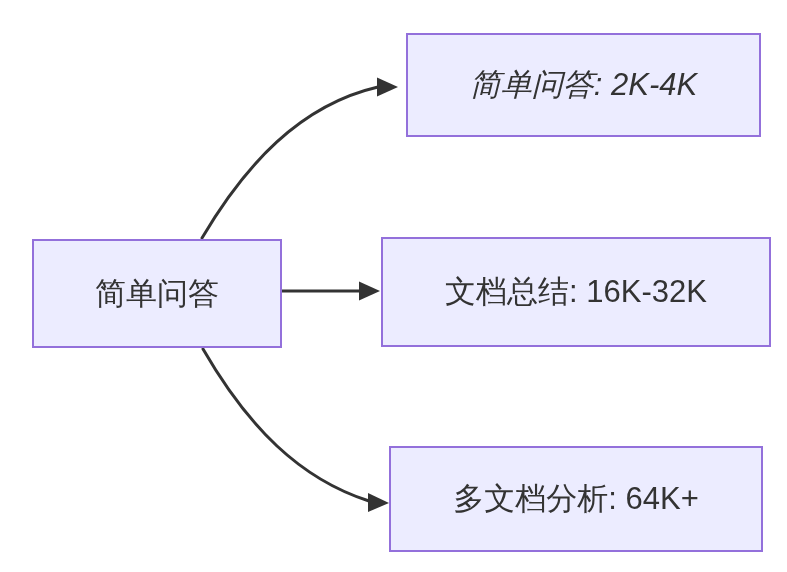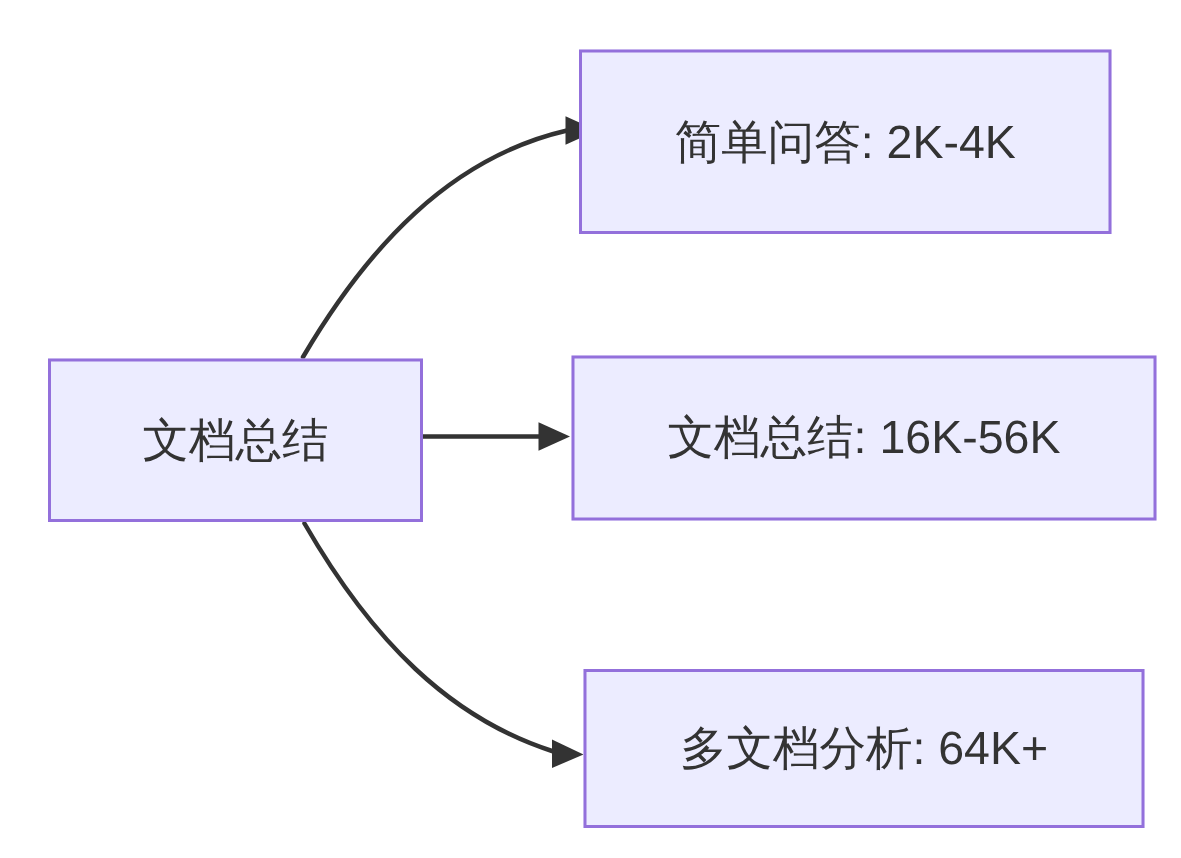--- a/index.html
+++ b/index.html
@@ -42,21 +42,21 @@
     border: 2.5px solid var(--node-border);
     color: var(--text);
     font-size: 31px;
     display: flex;
     align-items: center;
     justify-content: center;
     text-align: center;
     white-space: nowrap;
   }
   .node-root   { left: 32px;  top: 239px; width: 250px; height: 109px; }
-  .node-top    { left: 386px; top: 33px;  width: 355px; height: 123px; }
+  .node-top    { left: 406px; top: 33px;  width: 355px; height: 104px; font-style: italic; }
   .node-middle { left: 381px; top: 237px; width: 390px; height: 110px; }
   .node-bottom { left: 389px; top: 446px; width: 374px; height: 106px; text-align: center; }
 </style>
 </head>
 <body>
 
 <div class="canvas">
 
   <svg class="edges-layer" viewBox="0 0 787 572" xmlns="http://www.w3.org/2000/svg">
     <g>
@@ -67,28 +67,28 @@
       <path class="edge-path" d="M 282 291 L 360 291"></path>
       <polygon class="arrow-head" points="380,291 359,281.5 359,300.5"></polygon>
     </g>
     <g>
       <path class="edge-path" d="M 203 349 C 248 427, 300 479, 369 501"></path>
       <polygon class="arrow-head" points="389,503 368,493 368,512"></polygon>
     </g>
   </svg>
 
   <div class="node node-root">
-    <span>文档总结</span>
+    <span>简单问答</span>
   </div>
 
   <div class="node node-top">
     <span>简单问答: 2K-4K</span>
   </div>
 
   <div class="node node-middle">
-    <span>文档总结: 16K-56K</span>
+    <span>文档总结: 16K-32K</span>
   </div>
 
   <div class="node node-bottom">
     <span>多文档分析: 64K+</span>
   </div>
 
 </div>
 
 </body></html>

